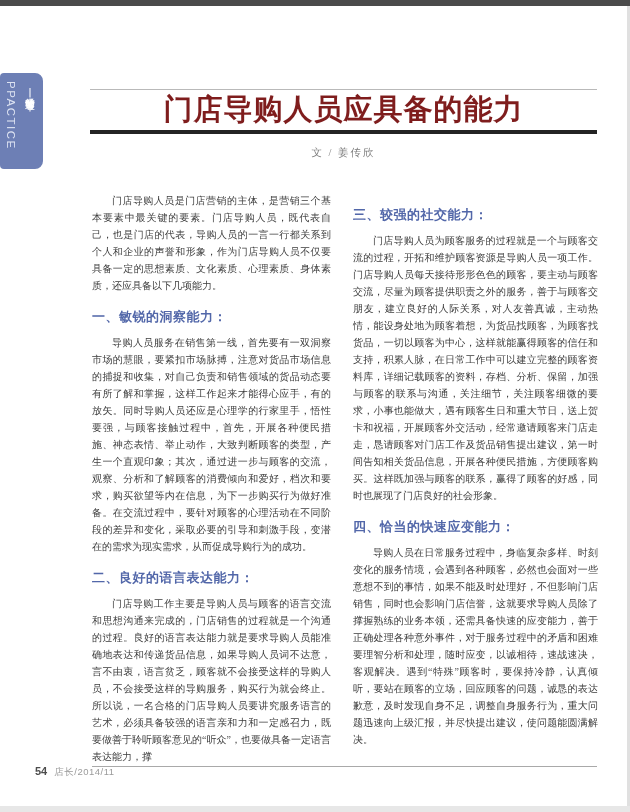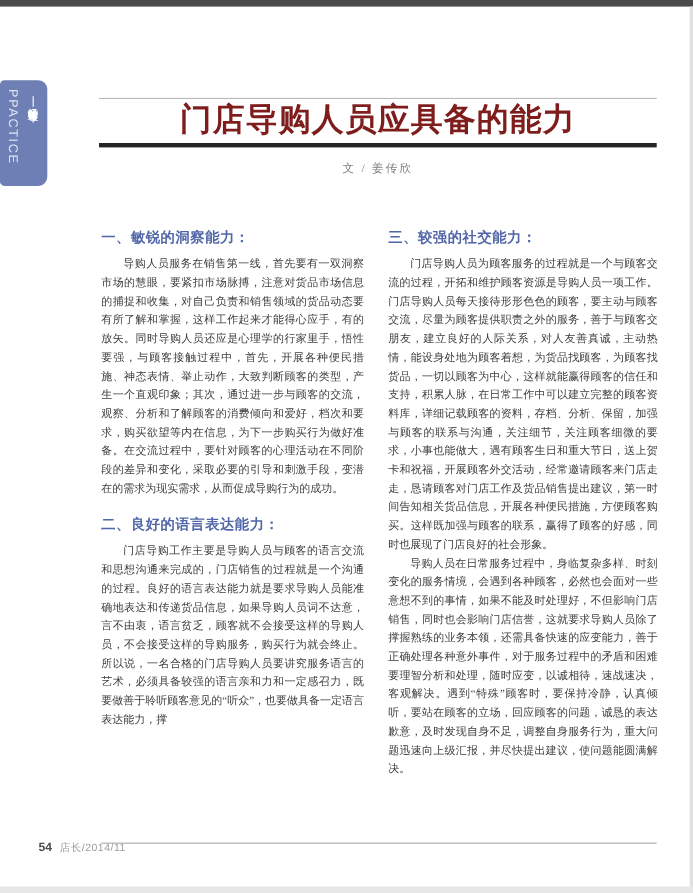--- a/index.html
+++ b/index.html
@@ -29,21 +29,21 @@
   .byline{position:absolute;left:90px;top:146px;width:507px;text-align:center;
           font-size:10.5px;color:#7d7d7d;letter-spacing:2px;}
 
   
   .col{position:absolute;top:192px;font-size:10px;line-height:17px;color:#3c3c3c;
        text-align:justify;}
   .col-left{left:92px;width:239px;}
   .col-right{left:353px;width:245px;}
   .body-p{margin:0;text-indent:2em;}
   .body-p.cont{text-indent:0;}
-  .sec-h{margin:15px 0 7px 0;font-family:Liberation Sans, sans-serif;
+  .sec-h{margin:15px 0 7px 0;font-family:Liberation Mono, monospace;
          font-size:13px;line-height:18px;font-weight:bold;color:#5267a9;letter-spacing:0.5px;}
 
   
   .rule-bottom{position:absolute;left:92px;top:766px;width:505px;height:1px;background:#a9a9a9;}
   .footer{position:absolute;left:35px;top:761px;
           font-family:Liberation Sans, sans-serif;}
   .pg-num{font-size:11px;font-weight:bold;color:#4c4c4c;}
   .journal{font-size:9.5px;color:#9b9b9b;margin-left:7px;letter-spacing:0.5px;}
 </style>
 </head>
@@ -58,29 +58,31 @@
     <div class="tab-latin">PPACTICE</div>
     <div class="tab-cn">｜经营管理｜</div>
   </div>
 
   <div class="rule-thin"></div>
   <h1 class="title">门店导购人员应具备的能力</h1>
   <div class="rule-thick"></div>
   <div class="byline">文 / 姜传欣</div>
 
   <div class="col col-left">
+    <p class="body-p">门店导购人员是门店营销的主体，是营销三个基本要素中最关键的要素。门店导购人员，既代表自己，也是门店的代表，导购人员的一言一行都关系到个人和企业的声誉和形象，作为门店导购人员不仅要具备一定的思想素质、文化素质、心理素质、身体素质，还应具备以下几项能力。</p>
     <h2 class="sec-h">一、敏锐的洞察能力：</h2>
     <p class="body-p">导购人员服务在销售第一线，首先要有一双洞察市场的慧眼，要紧扣市场脉搏，注意对货品市场信息的捕捉和收集，对自己负责和销售领域的货品动态要有所了解和掌握，这样工作起来才能得心应手，有的放矢。同时导购人员还应是心理学的行家里手，悟性要强，与顾客接触过程中，首先，开展各种便民措施、神态表情、举止动作，大致判断顾客的类型，产生一个直观印象；其次，通过进一步与顾客的交流，观察、分析和了解顾客的消费倾向和爱好，档次和要求，购买欲望等内在信息，为下一步购买行为做好准备。在交流过程中，要针对顾客的心理活动在不同阶段的差异和变化，采取必要的引导和刺激手段，变潜在的需求为现实需求，从而促成导购行为的成功。</p>
     <h2 class="sec-h">二、良好的语言表达能力：</h2>
     <p class="body-p">门店导购工作主要是导购人员与顾客的语言交流和思想沟通来完成的，门店销售的过程就是一个沟通的过程。良好的语言表达能力就是要求导购人员能准确地表达和传递货品信息，如果导购人员词不达意，言不由衷，语言贫乏，顾客就不会接受这样的导购人员，不会接受这样的导购服务，购买行为就会终止。所以说，一名合格的门店导购人员要讲究服务语言的艺术，必须具备较强的语言亲和力和一定感召力，既要做善于聆听顾客意见的“听众”，也要做具备一定语言表达能力，撑</p>
   </div>
 
   <div class="col col-right">
     <h2 class="sec-h">三、较强的社交能力：</h2>
     <p class="body-p">门店导购人员为顾客服务的过程就是一个与顾客交流的过程，开拓和维护顾客资源是导购人员一项工作。门店导购人员每天接待形形色色的顾客，要主动与顾客交流，尽量为顾客提供职责之外的服务，善于与顾客交朋友，建立良好的人际关系，对人友善真诚，主动热情，能设身处地为顾客着想，为货品找顾客，为顾客找货品，一切以顾客为中心，这样就能赢得顾客的信任和支持，积累人脉，在日常工作中可以建立完整的顾客资料库，详细记载顾客的资料，存档、分析、保留，加强与顾客的联系与沟通，关注细节，关注顾客细微的要求，小事也能做大，遇有顾客生日和重大节日，送上贺卡和祝福，开展顾客外交活动，经常邀请顾客来门店走走，恳请顾客对门店工作及货品销售提出建议，第一时间告知相关货品信息，开展各种便民措施，方便顾客购买。这样既加强与顾客的联系，赢得了顾客的好感，同时也展现了门店良好的社会形象。</p>
+    <h2 class="sec-h">四、恰当的快速应变能力：</h2>
     <p class="body-p">导购人员在日常服务过程中，身临复杂多样、时刻变化的服务情境，会遇到各种顾客，必然也会面对一些意想不到的事情，如果不能及时处理好，不但影响门店销售，同时也会影响门店信誉，这就要求导购人员除了撑握熟练的业务本领，还需具备快速的应变能力，善于正确处理各种意外事件，对于服务过程中的矛盾和困难要理智分析和处理，随时应变，以诚相待，速战速决，客观解决。遇到“特殊”顾客时，要保持冷静，认真倾听，要站在顾客的立场，回应顾客的问题，诚恳的表达歉意，及时发现自身不足，调整自身服务行为，重大问题迅速向上级汇报，并尽快提出建议，使问题能圆满解决。</p>
   </div>
 
   <div class="rule-bottom"></div>
   <div class="footer">
     <span class="pg-num">54</span><span class="journal">店长/2014/11</span>
   </div>
 </div>
 
 </body></html>

